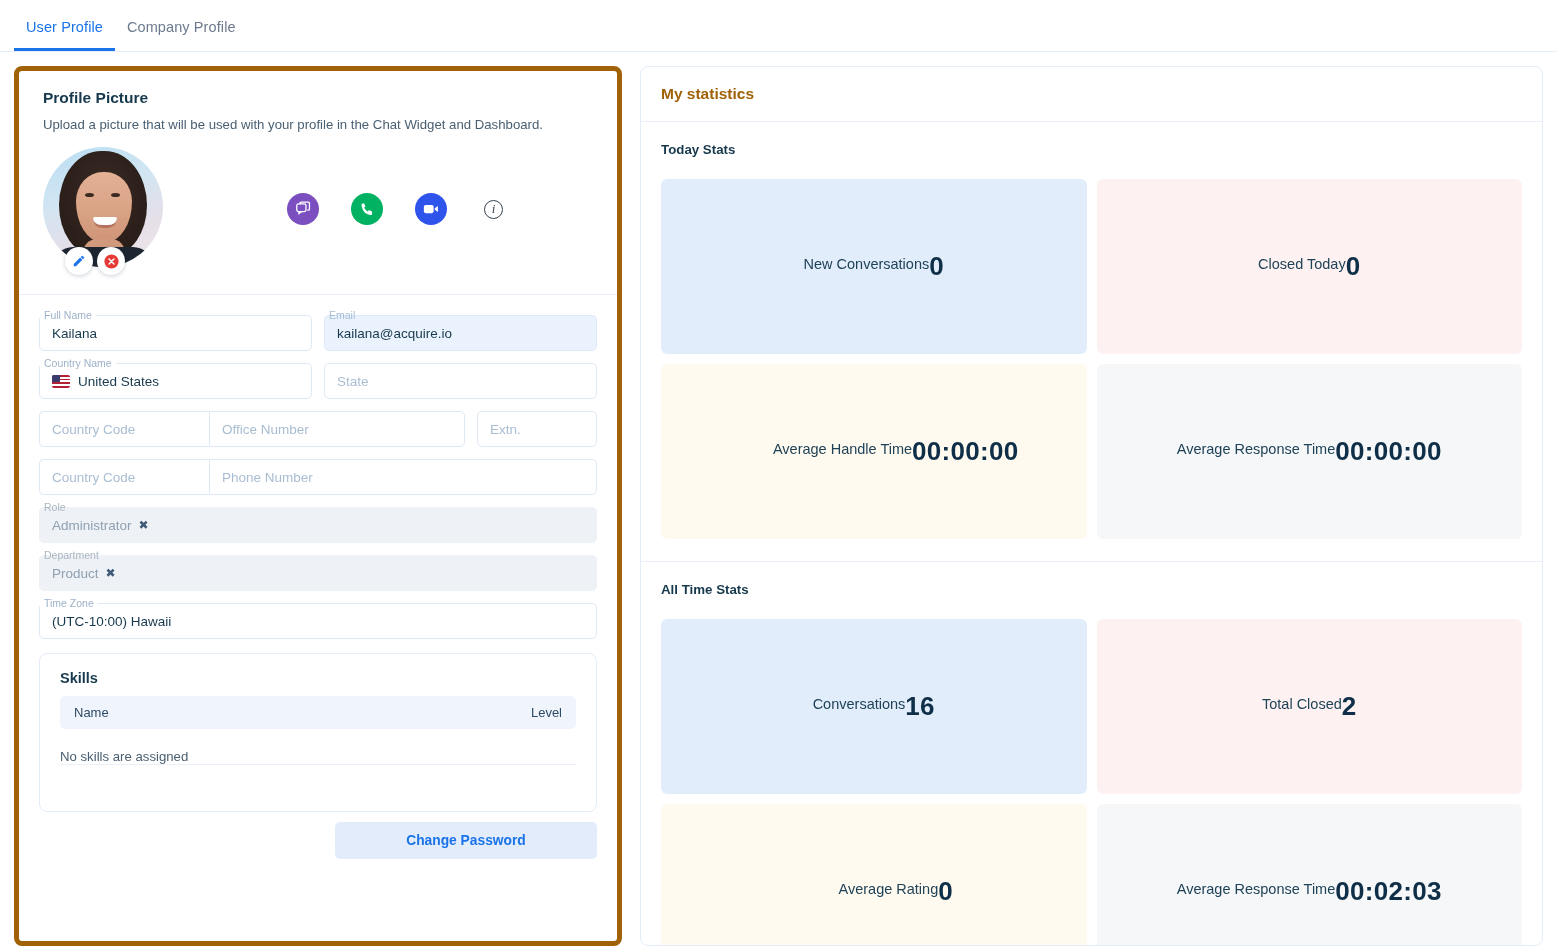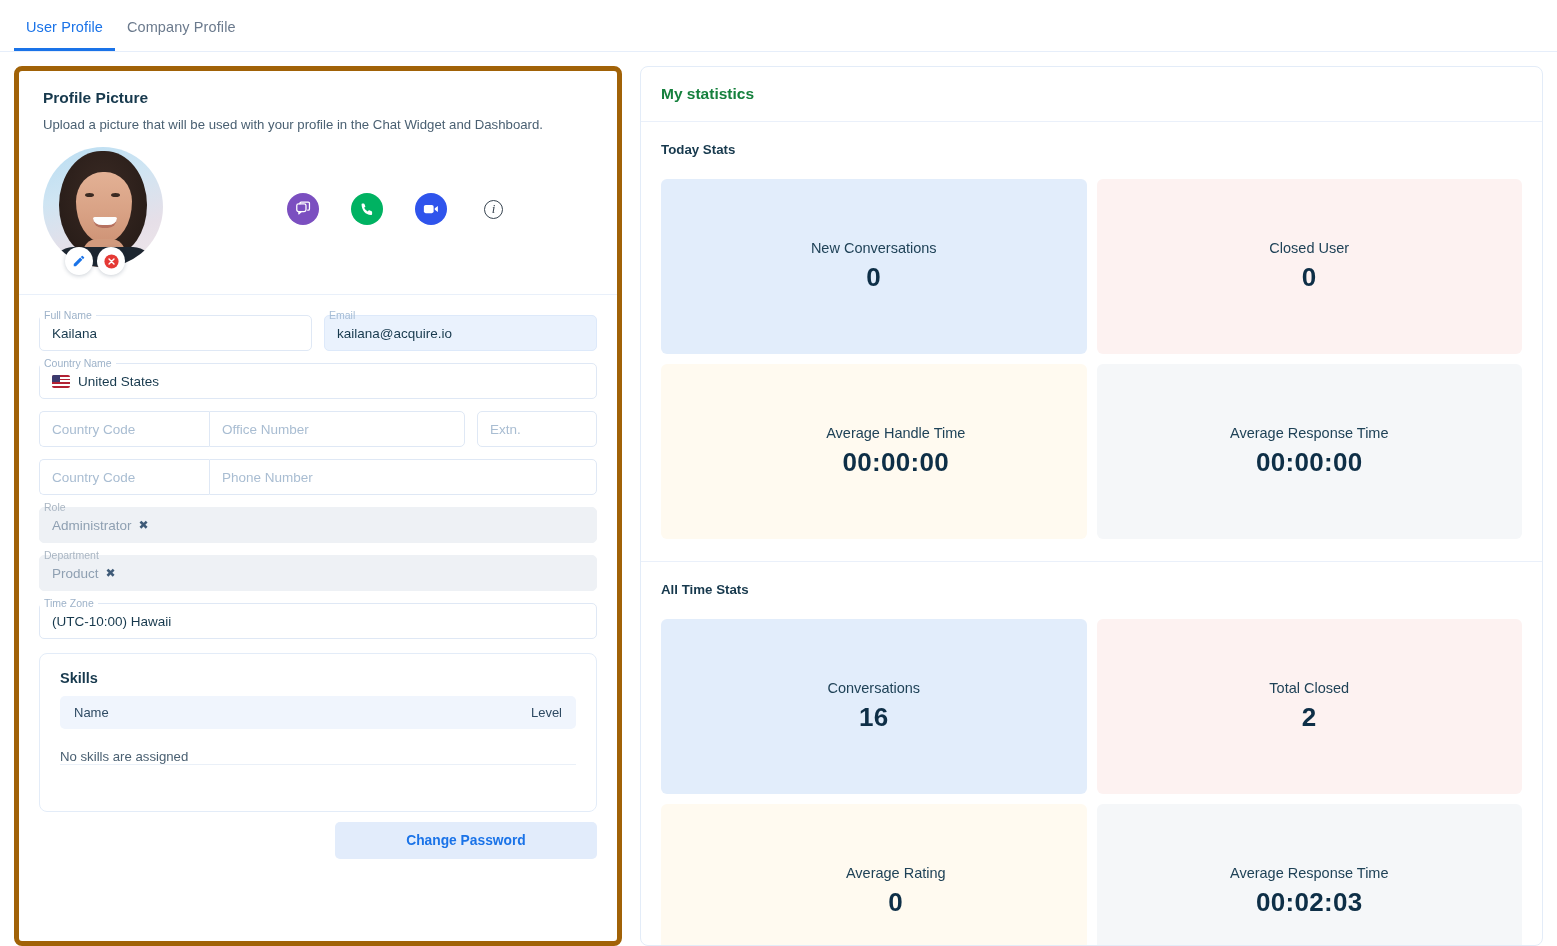--- a/index.html
+++ b/index.html
@@ -186,29 +186,29 @@
   .btn-change {
     background: #e2ecfb; color: #1a73e8; border: none;
     font-size: 13.8px; font-weight: 700; padding: 11px 28px;
     border-radius: 5px; cursor: pointer; min-width: 262px;
     font-family: "Liberation Sans", sans-serif;
   }
 
   
   .stat-head {
     padding: 18px 20px; border-bottom: 1px solid #eaf0fa;
-    font-size: 15.5px; color: #15803d; font-weight: 700;
+    font-size: 15.5px; color: #a16207; font-weight: 700;
   }
   .stat-block { padding: 20px 20px 22px 20px; }
   .stat-block + .stat-block { border-top: 1px solid #eaf0fa; }
   .stat-sub { font-size: 13.3px; color: #17394d; margin-bottom: 22px; font-weight: 700; }
   .grid { display: grid; grid-template-columns: 1fr 1fr; gap: 10px; }
   .card {
     border-radius: 6px; height: 175px;
-    display: flex; flex-direction: column;
+    display: flex; flex-direction: row;
     align-items: center; justify-content: center;
   }
   .card .lbl { font-size: 14.5px; color: #1f4257; margin-bottom: 6px; }
   .card .val { font-size: 26px; font-weight: 700; color: #0e2f47; letter-spacing: .3px; }
   .c-blue { background: #e2edfb; }
   .c-pink { background: #fdf2f1; }
   .c-cream { background: #fffaf0; padding-left: 44px; }
   .c-gray { background: #f5f7f9; }
 </style>
 </head>
@@ -294,20 +294,26 @@
 
         <div class="frow">
           <div class="fld grow">
             <span class="legend">Country Name</span>
             <span class="flag"></span>
             <span class="val">United States</span>
             <svg class="chev" width="14" height="14" viewBox="0 0 24 24">
               <path d="M6 9l6 6 6-6" fill="none" stroke="#9db2c9" stroke-width="2.2" stroke-linecap="round" stroke-linejoin="round"></path>
             </svg>
           </div>
+          <div class="fld grow">
+            <span class="ph">State</span>
+            <svg class="chev" width="14" height="14" viewBox="0 0 24 24">
+              <path d="M6 9l6 6 6-6" fill="none" stroke="#9db2c9" stroke-width="2.2" stroke-linecap="round" stroke-linejoin="round"></path>
+            </svg>
+          </div>
         </div>
 
         <div class="frow">
           <div class="split">
             <div class="fld" style="width:170px">
               <span class="ph">Country Code</span>
               <svg class="chev" width="14" height="14" viewBox="0 0 24 24">
                 <path d="M6 9l6 6 6-6" fill="none" stroke="#9db2c9" stroke-width="2.2" stroke-linecap="round" stroke-linejoin="round"></path>
               </svg>
             </div>
@@ -390,21 +396,21 @@
       <div class="stat-head">My statistics</div>
 
       <div class="stat-block">
         <div class="stat-sub">Today Stats</div>
         <div class="grid">
           <div class="card c-blue">
             <div class="lbl">New Conversations</div>
             <div class="val">0</div>
           </div>
           <div class="card c-pink">
-            <div class="lbl">Closed User</div>
+            <div class="lbl">Closed Today</div>
             <div class="val">0</div>
           </div>
           <div class="card c-cream">
             <div class="lbl">Average Handle Time</div>
             <div class="val">00:00:00</div>
           </div>
           <div class="card c-gray">
             <div class="lbl">Average Response Time</div>
             <div class="val">00:00:00</div>
           </div>

